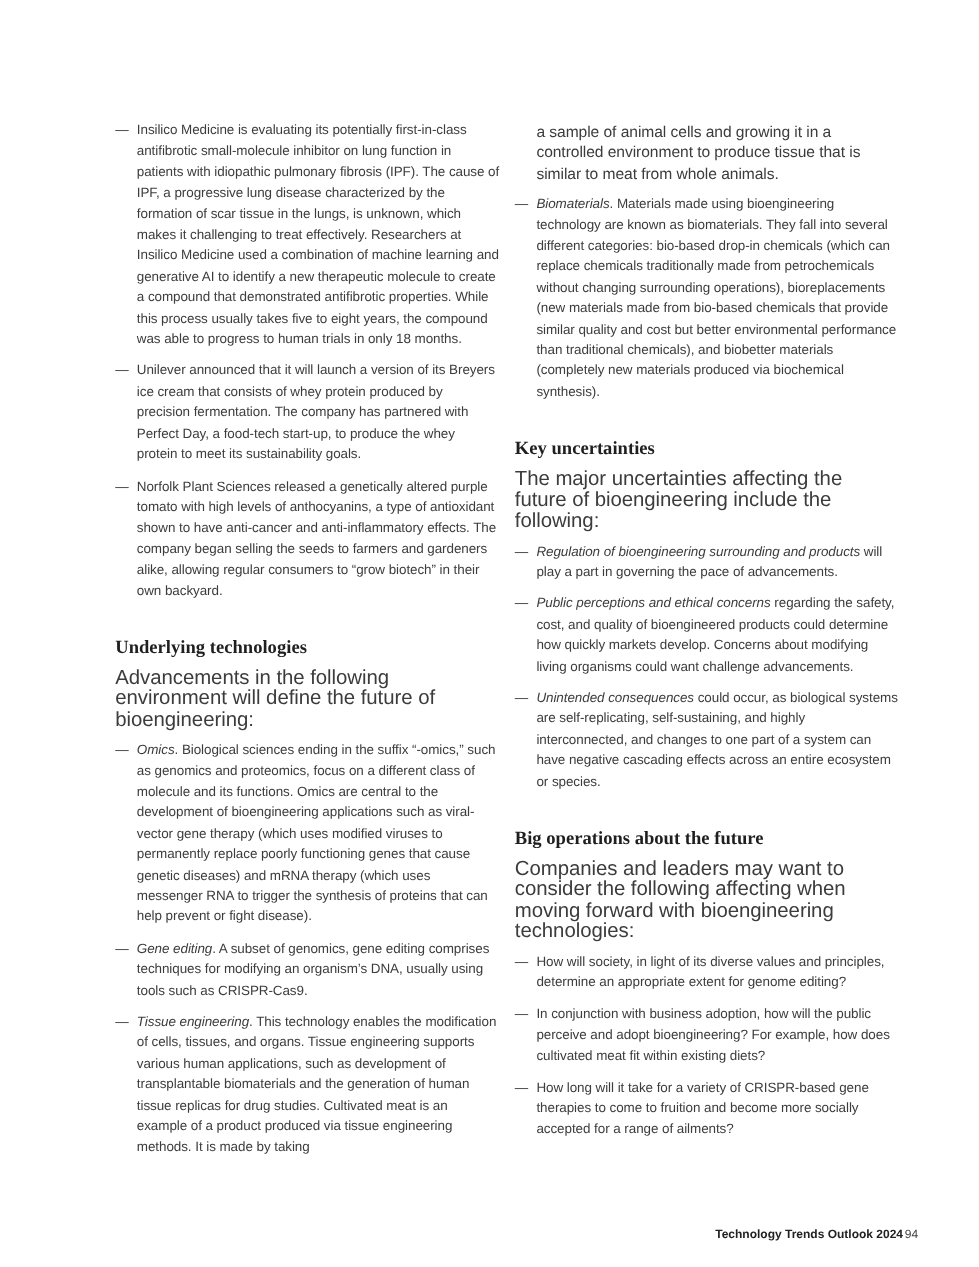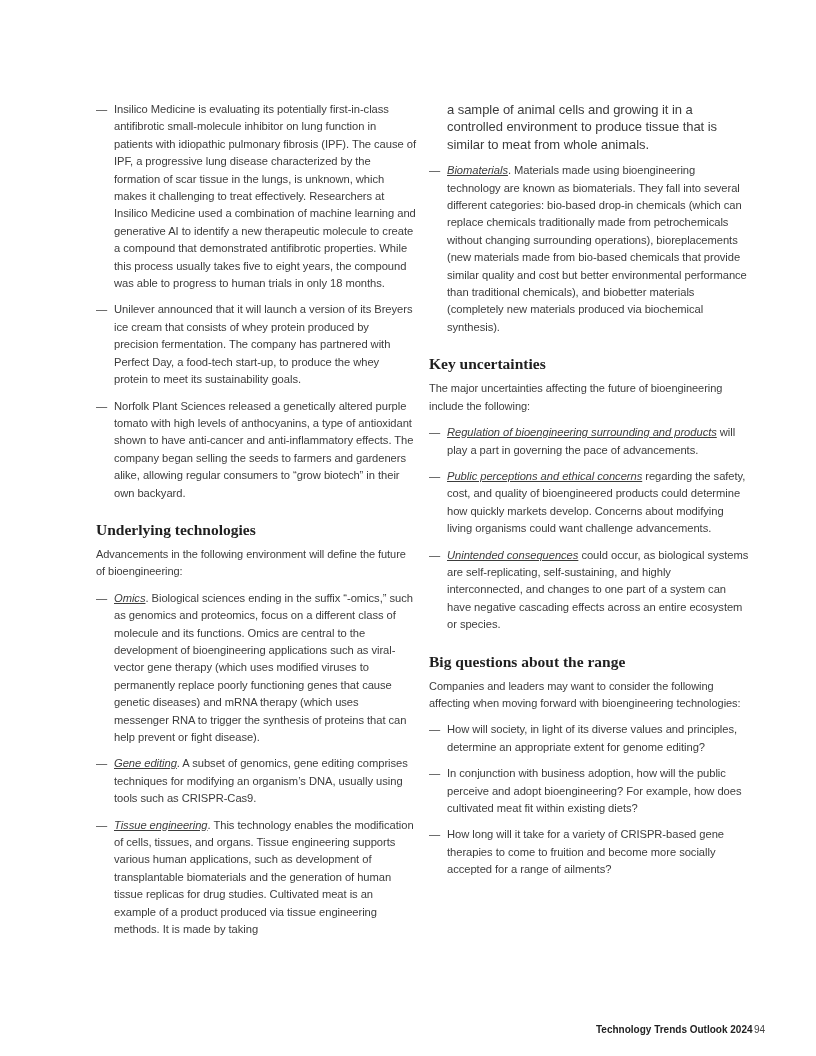--- a/index.html
+++ b/index.html
@@ -1,28 +1,28 @@
 <!DOCTYPE html>
 <html><head>
 <meta charset="utf-8">
 <style>
   html, body { margin: 0; padding: 0; background: #ffffff; }
   body { width: 816px; height: 1056px; position: relative; overflow: hidden;
          font-family: "Liberation Sans", sans-serif; color: #3a3a3a; }
   .col { position: absolute; top: 101px; width: 320px; }
   .col-left { left: 96px; }
   .col-right { left: 429px; }
-  .p { font-size: 11px; line-height: 17.4px; margin: 0 0 9px 0; color: #3c3c3c; letter-spacing: -0.05px; }
+  .p { font-size: 17px; line-height: 17.4px; margin: 0 0 9px 0; color: #3c3c3c; letter-spacing: -0.05px; }
   .bullet { position: relative; padding-left: 18px; font-size: 11.2px; line-height: 17.4px;
             margin: 0 0 9px 0; color: #3c3c3c; letter-spacing: -0.05px; }
   .bullet .dash { position: absolute; left: 0; top: 0; color: #3c3c3c; }
   .cont { padding-left: 18px; font-size: 13px; line-height: 17.4px; margin: 0 0 9px 0; color: #3c3c3c; letter-spacing: -0.05px; }
-  em { font-style: italic; text-decoration: underline; }
+  em { font-style: italic; }
   h2 { font-family: "Liberation Serif", "DejaVu Serif", serif; font-weight: bold; font-size: 15.5px;
-       color: #1f1f1f; margin: 18px 0 6px 0; line-height: 20px; }
+       color: #1f1f1f; margin: 28px 0 6px 0; line-height: 20px; }
   .footer { position: absolute; top: 1024px; left: 596px; font-size: 10px; color: #222; }
   .footer .title { font-weight: bold; }
   .footer .page { position: absolute; left: 158px; top: 0; font-weight: normal; color: #444; }
 </style>
 </head>
 <body>
 
 <div class="col col-left">
   <div class="bullet"><span class="dash">—</span><span>Insilico Medicine is evaluating its potentially first-in-class antifibrotic small-molecule inhibitor on lung function in patients with idiopathic pulmonary fibrosis (IPF). The cause of IPF, a progressive lung disease characterized by the formation of scar tissue in the lungs, is unknown, which makes it challenging to treat effectively. Researchers at Insilico Medicine used a combination of machine learning and generative AI to identify a new therapeutic molecule to create a compound that demonstrated antifibrotic properties. While this process usually takes five to eight years, the compound was able to progress to human trials in only 18 months.</span></div>
   <div class="bullet"><span class="dash">—</span><span>Unilever announced that it will launch a version of its Breyers ice cream that consists of whey protein produced by precision fermentation. The company has partnered with Perfect Day, a food-tech start-up, to produce the whey protein to meet its sustainability goals.</span></div>
@@ -38,21 +38,21 @@
 <div class="col col-right">
   <div class="cont">a sample of animal cells and growing it in a controlled environment to produce tissue that is similar to meat from whole animals.</div>
   <div class="bullet"><span class="dash">—</span><em>Biomaterials</em><span>. Materials made using bioengineering technology are known as biomaterials. They fall into several different categories: bio-based drop-in chemicals (which can replace chemicals traditionally made from petrochemicals without changing surrounding operations), bioreplacements (new materials made from bio-based chemicals that provide similar quality and cost but better environmental performance than traditional chemicals), and biobetter materials (completely new materials produced via biochemical synthesis).</span></div>
 
   <h2>Key uncertainties</h2>
   <p class="p">The major uncertainties affecting the future of bioengineering include the following:</p>
   <div class="bullet"><span class="dash">—</span><em>Regulation of bioengineering surrounding and products</em><span> will play a part in governing the pace of advancements.</span></div>
   <div class="bullet"><span class="dash">—</span><em>Public perceptions and ethical concerns</em><span> regarding the safety, cost, and quality of bioengineered products could determine how quickly markets develop. Concerns about modifying living organisms could want challenge advancements.</span></div>
   <div class="bullet"><span class="dash">—</span><em>Unintended consequences</em><span> could occur, as biological systems are self-replicating, self-sustaining, and highly interconnected, and changes to one part of a system can have negative cascading effects across an entire ecosystem or species.</span></div>
 
-  <h2>Big questions about the range</h2>
+  <h2>Big operations about the future</h2>
   <p class="p">Companies and leaders may want to consider the following affecting when moving forward with bioengineering technologies:</p>
   <div class="bullet"><span class="dash">—</span><span>How will society, in light of its diverse values and principles, determine an appropriate extent for genome editing?</span></div>
   <div class="bullet"><span class="dash">—</span><span>In conjunction with business adoption, how will the public perceive and adopt bioengineering? For example, how does cultivated meat fit within existing diets?</span></div>
   <div class="bullet"><span class="dash">—</span><span>How long will it take for a variety of CRISPR-based gene therapies to come to fruition and become more socially accepted for a range of ailments?</span></div>
 </div>
 
 <div class="footer">
   <span class="title">Technology Trends Outlook 2024</span>
   <span class="page">94</span>
 </div>

